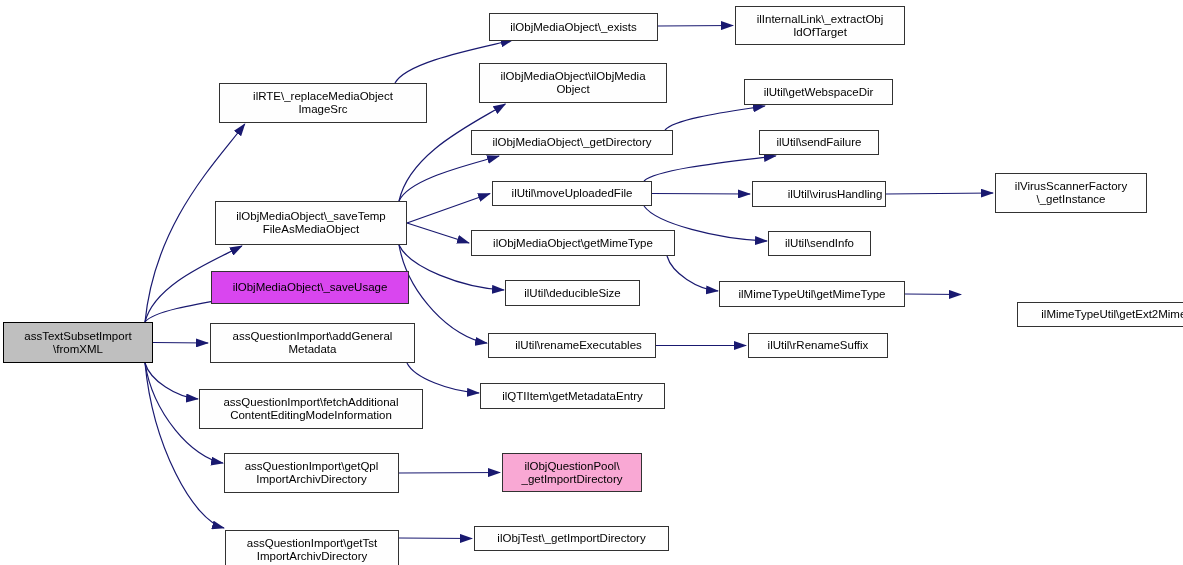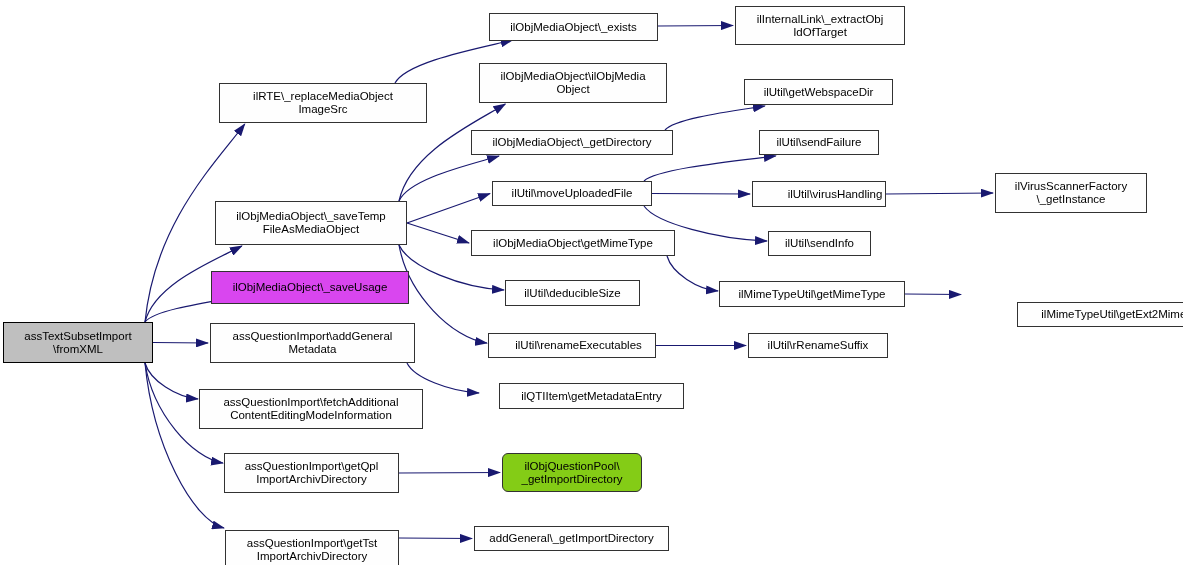--- a/index.html
+++ b/index.html
@@ -127,29 +127,29 @@
     </div>
     <div class="node" style="left: 471px; top: 230px; width: 204px; height: 26px; background: rgb(254, 254, 254); border-color: rgb(50, 50, 50); color: rgb(0, 0, 0);">
       <span>ilObjMediaObject\getMimeType</span>
     </div>
     <div class="node" style="left: 505px; top: 280px; width: 135px; height: 26px; background: rgb(254, 254, 254); border-color: rgb(50, 50, 50); color: rgb(0, 0, 0);">
       <span>ilUtil\deducibleSize</span>
     </div>
     <div class="node" style="left: 488px; top: 333px; width: 168px; height: 25px; background: rgb(254, 254, 254); border-color: rgb(50, 50, 50); color: rgb(0, 0, 0); padding-left: 13px;">
       <span>ilUtil\renameExecutables</span>
     </div>
-    <div class="node" style="left: 480px; top: 383px; width: 185px; height: 26px; background: rgb(254, 254, 254); border-color: rgb(50, 50, 50); color: rgb(0, 0, 0); margin-left: 19px;">
+    <div class="node" style="left: 480px; top: 383px; width: 185px; height: 26px; background: rgb(254, 254, 254); border-color: rgb(50, 50, 50); color: rgb(0, 0, 0);">
       <span>ilQTIItem\getMetadataEntry</span>
     </div>
-    <div class="node" style="left: 502px; top: 453px; width: 140px; height: 39px; background: #84cc16; border-color: rgb(50, 50, 50); color: rgb(0, 0, 0); border-radius: 6px;">
+    <div class="node" style="left: 502px; top: 453px; width: 140px; height: 39px; background: #f9a8d4; border-color: rgb(50, 50, 50); color: rgb(0, 0, 0);">
       <span>ilObjQuestionPool\</span>
       <span>_getImportDirectory</span>
     </div>
     <div class="node" style="left: 474px; top: 526px; width: 195px; height: 25px; background: rgb(254, 254, 254); border-color: rgb(50, 50, 50); color: rgb(0, 0, 0);">
-      <span>addGeneral\_getImportDirectory</span>
+      <span>ilObjTest\_getImportDirectory</span>
     </div>
     <div class="node" style="left: 735px; top: 6px; width: 170px; height: 39px; background: rgb(254, 254, 254); border-color: rgb(50, 50, 50); color: rgb(0, 0, 0);">
       <span>ilInternalLink\_extractObj</span>
       <span>IdOfTarget</span>
     </div>
     <div class="node" style="left: 744px; top: 79px; width: 149px; height: 26px; background: rgb(254, 254, 254); border-color: rgb(50, 50, 50); color: rgb(0, 0, 0);">
       <span>ilUtil\getWebspaceDir</span>
     </div>
     <div class="node" style="left: 759px; top: 130px; width: 120px; height: 25px; background: rgb(254, 254, 254); border-color: rgb(50, 50, 50); color: rgb(0, 0, 0);">
       <span>ilUtil\sendFailure</span>

